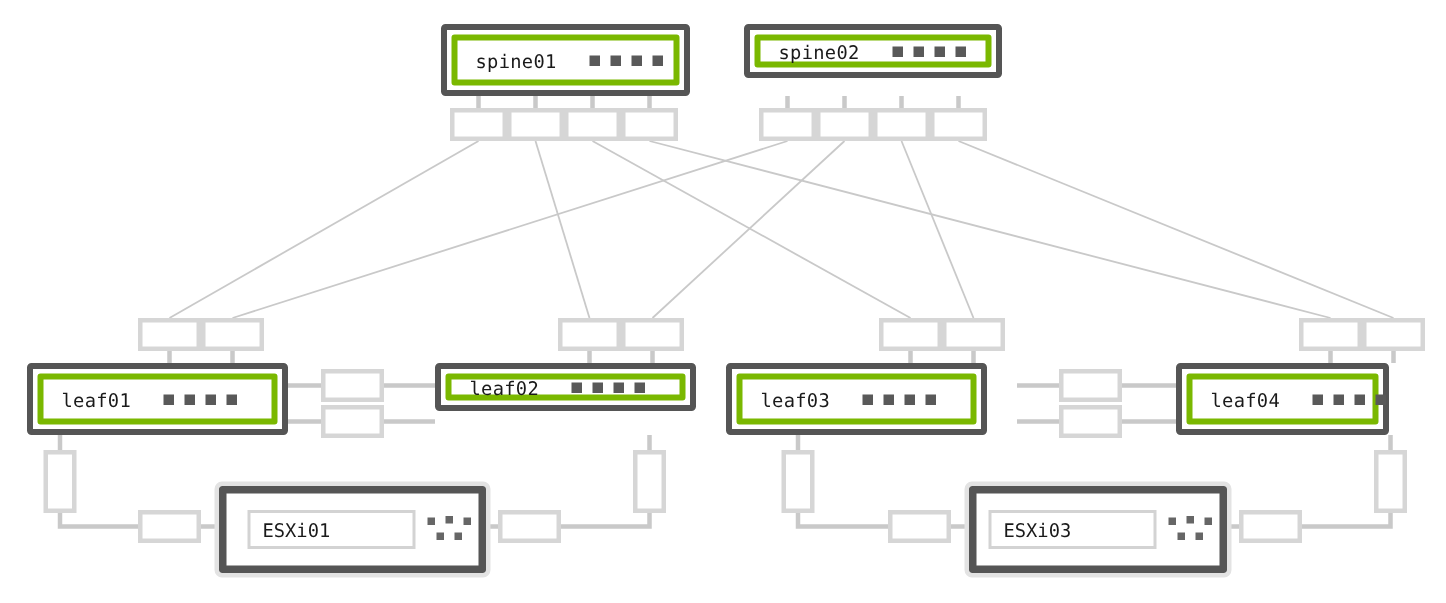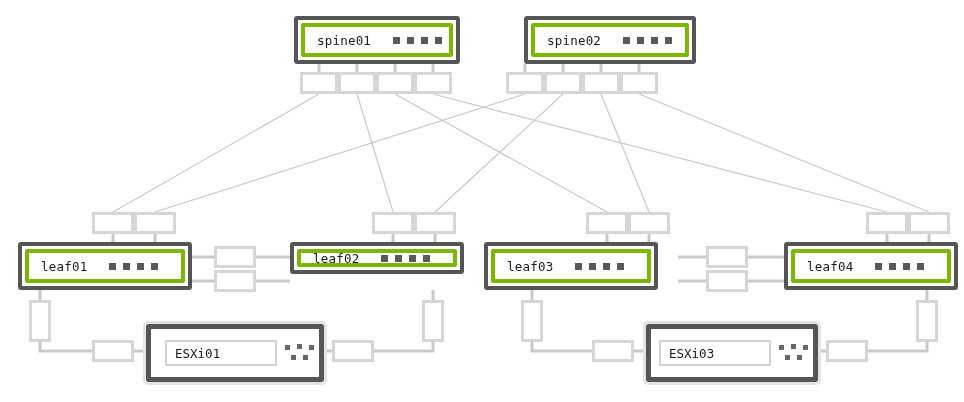--- a/index.html
+++ b/index.html
@@ -216,21 +216,21 @@
         <div class="inner">
           <span class="dev-label">spine01</span>
           <span class="leds">
             <i class="led"></i>
             <i class="led"></i>
             <i class="led"></i>
             <i class="led"></i>
           </span>
         </div>
       </div>
-      <div class="device" style="left: 524px; top: 16px; width: 172px; height: 48px;">
+      <div class="device" style="left: 496px; top: 16px; width: 172px; height: 36px;">
         <div class="inner">
           <span class="dev-label">spine02</span>
           <span class="leds">
             <i class="led"></i>
             <i class="led"></i>
             <i class="led"></i>
             <i class="led"></i>
           </span>
         </div>
       </div>
@@ -260,21 +260,21 @@
         <div class="inner">
           <span class="dev-label">leaf03</span>
           <span class="leds">
             <i class="led"></i>
             <i class="led"></i>
             <i class="led"></i>
             <i class="led"></i>
           </span>
         </div>
       </div>
-      <div class="device" style="left: 784px; top: 242px; width: 174px; height: 48px;">
+      <div class="device" style="left: 784px; top: 242px; width: 142px; height: 48px;">
         <div class="inner">
           <span class="dev-label">leaf04</span>
           <span class="leds">
             <i class="led"></i>
             <i class="led"></i>
             <i class="led"></i>
             <i class="led"></i>
           </span>
         </div>
       </div>

